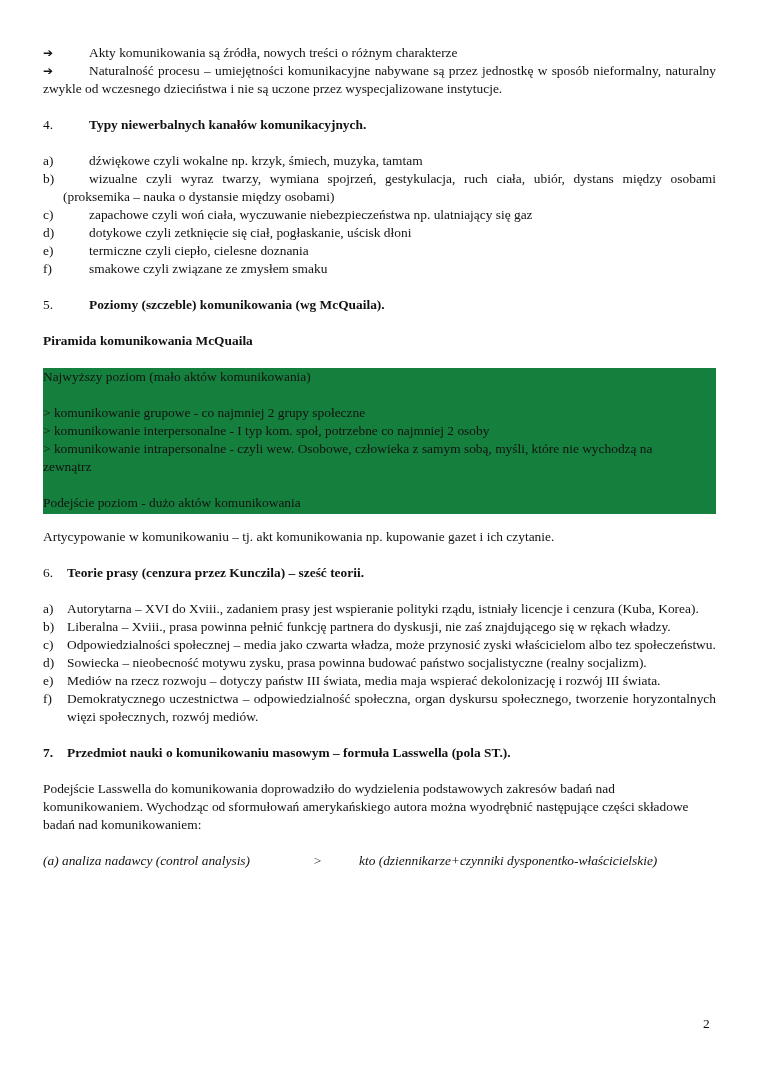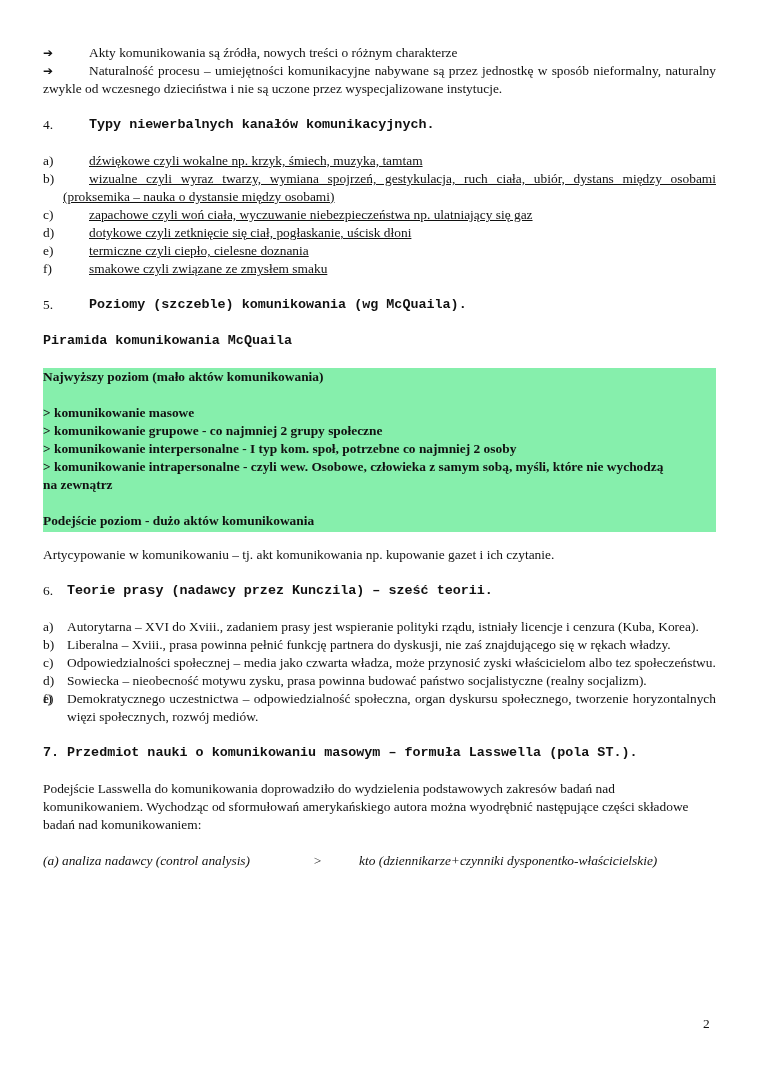--- a/index.html
+++ b/index.html
@@ -9,28 +9,28 @@
     font-size: 13.4px; color: #111; line-height: 18px;
   }
   .page { position: absolute; left: 43px; top: 44px; width: 673px; }
   .p { margin: 0; }
   .just { text-align: justify; margin-top: 28px; }
   .arrow-item { position: relative; padding-left: 0; text-align: justify; }
   .arrow-item .ar { position: absolute; left: 0; top: 0; font-family: "DejaVu Sans", sans-serif; font-size: 12px; font-weight: bold; }
   .arrow-item .txt { display: block; text-indent: 46px; }
   .hang { position: relative; text-align: justify; }
   .hang .lbl { position: absolute; left: 0; top: 0; }
-  .hang .txt { display: block; text-indent: 46px; padding-left: 0; text-decoration: underline; }
-  .b { font-weight: bold; font-family: Liberation Mono, monospace; }
+  .hang .txt { display: block; text-indent: 46px; padding-left: 0; }
+  .b { font-weight: bold; }
   .sec-head { display: flex; }
   .sec-head .num { width: 46px; flex: none; }
   .sec-head.tight .num { width: 24px; }
   .gap { height: 18px; }
   .gap-s { height: 14px; }
-  .shade { background: #86efac; margin-left: 0; width: 673px; padding: 0 0 2px 0; font-weight: bold; }
+  .shade { background: #15803d; margin-left: 0; width: 673px; padding: 0 0 2px 0; }
   .abc { position: relative; padding-left: 24px; text-align: justify; }
   .abc .lbl { position: absolute; left: 0; top: 0; }
   .lasswell-row { display: flex; font-style: italic; }
   .lasswell-row .c1 { width: 270px; }
   .lasswell-row .c2 { width: 46px; }
   .pagenum { position: absolute; left: 703px; top: 1015px; font-size: 13.4px; }
 </style>
 </head>
 <body>
 
@@ -83,42 +83,41 @@
     <span class="num">5.</span>
     <span class="b">Poziomy (szczeble) komunikowania (wg McQuaila).</span>
   </div>
   <div class="gap"></div>
   <p class="p b">Piramida komunikowania McQuaila</p>
   <div class="gap"></div>
 
   <div class="shade">
     <p class="p">Najwyższy poziom (mało aktów komunikowania)</p>
     <div class="gap"></div>
-    <p class="p">&gt; komunikowanie masowe</p>
     <p class="p">&gt; komunikowanie grupowe - co najmniej 2 grupy społeczne</p>
     <p class="p">&gt; komunikowanie interpersonalne - I typ kom. społ, potrzebne co najmniej 2 osoby</p>
     <p class="p" style="padding-right:40px;">&gt; komunikowanie intrapersonalne - czyli wew. Osobowe, człowieka z samym sobą, myśli, które nie wychodzą na zewnątrz</p>
     <div class="gap"></div>
     <p class="p">Podejście poziom - dużo aktów komunikowania</p>
   </div>
 
   <div class="gap-s"></div>
   <p class="p">Artycypowanie w komunikowaniu – tj. akt komunikowania np. kupowanie gazet i ich czytanie.</p>
   <div class="gap"></div>
 
   <div class="sec-head tight">
     <span class="num">6.</span>
-    <span class="b">Teorie prasy (nadawcy przez Kunczila) – sześć teorii.</span>
+    <span class="b">Teorie prasy (cenzura przez Kunczila) – sześć teorii.</span>
   </div>
   <div class="gap"></div>
   <div class="abc"><span class="lbl">a)</span><span class="just">Autorytarna – XVI do Xviii., zadaniem prasy jest wspieranie polityki rządu, istniały licencje i cenzura (Kuba, Korea).</span></div>
   <div class="abc"><span class="lbl">b)</span><span>Liberalna – Xviii., prasa powinna pełnić funkcję partnera do dyskusji, nie zaś znajdującego się w rękach władzy.</span></div>
   <div class="abc"><span class="lbl">c)</span><span>Odpowiedzialności społecznej – media jako czwarta władza, może przynosić zyski właścicielom albo tez społeczeństwu.</span></div>
   <div class="abc"><span class="lbl">d)</span><span>Sowiecka – nieobecność motywu zysku, prasa powinna budować państwo socjalistyczne (realny socjalizm).</span></div>
-  <div class="abc"><span class="lbl">e)</span></div>
+  <div class="abc"><span class="lbl">e)</span><span>Mediów na rzecz rozwoju – dotyczy państw III świata, media maja wspierać dekolonizację i rozwój III świata.</span></div>
   <div class="abc"><span class="lbl">f)</span><span>Demokratycznego uczestnictwa – odpowiedzialność społeczna, organ dyskursu społecznego, tworzenie horyzontalnych więzi społecznych, rozwój mediów.</span></div>
 
   <div class="gap"></div>
 
   <div class="sec-head tight">
     <span class="num b">7.</span>
     <span class="b">Przedmiot nauki o komunikowaniu masowym – formuła Lasswella (pola ST.).</span>
   </div>
   <div class="gap"></div>
   <p class="p">Podejście Lasswella do komunikowania doprowadziło do wydzielenia podstawowych zakresów badań nad komunikowaniem. Wychodząc od sformułowań amerykańskiego autora można wyodrębnić następujące części składowe badań nad komunikowaniem:</p>

